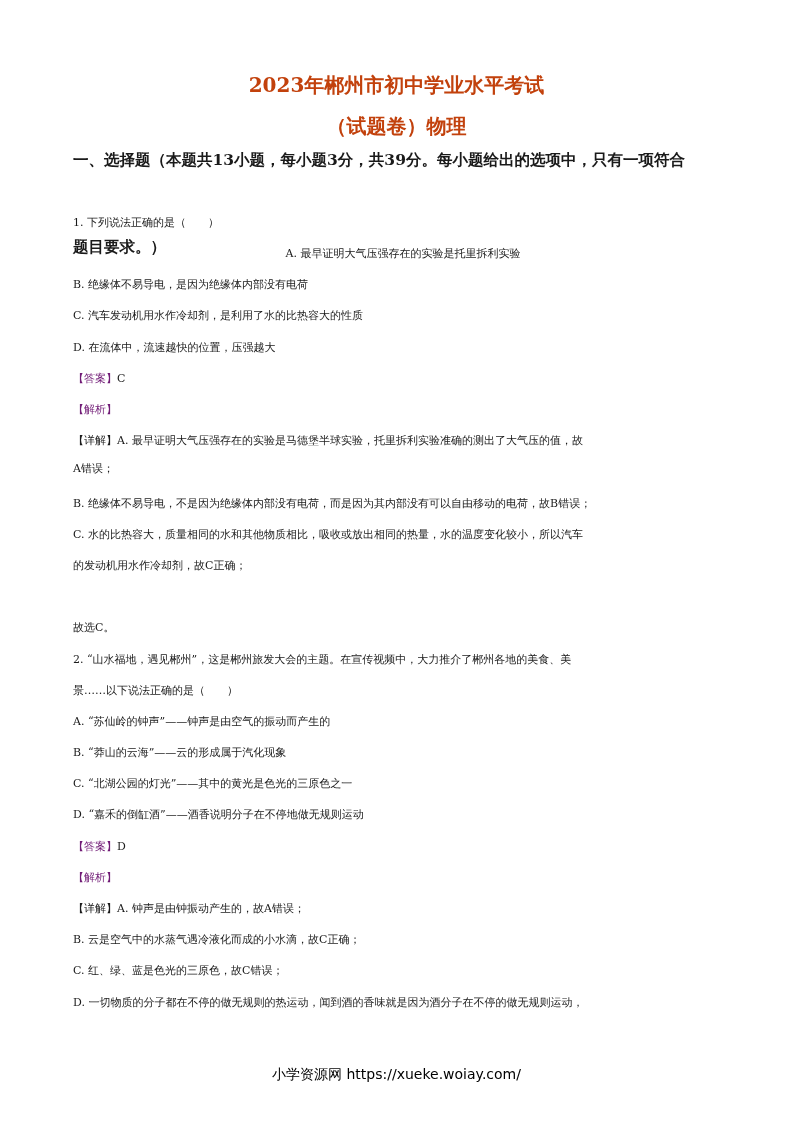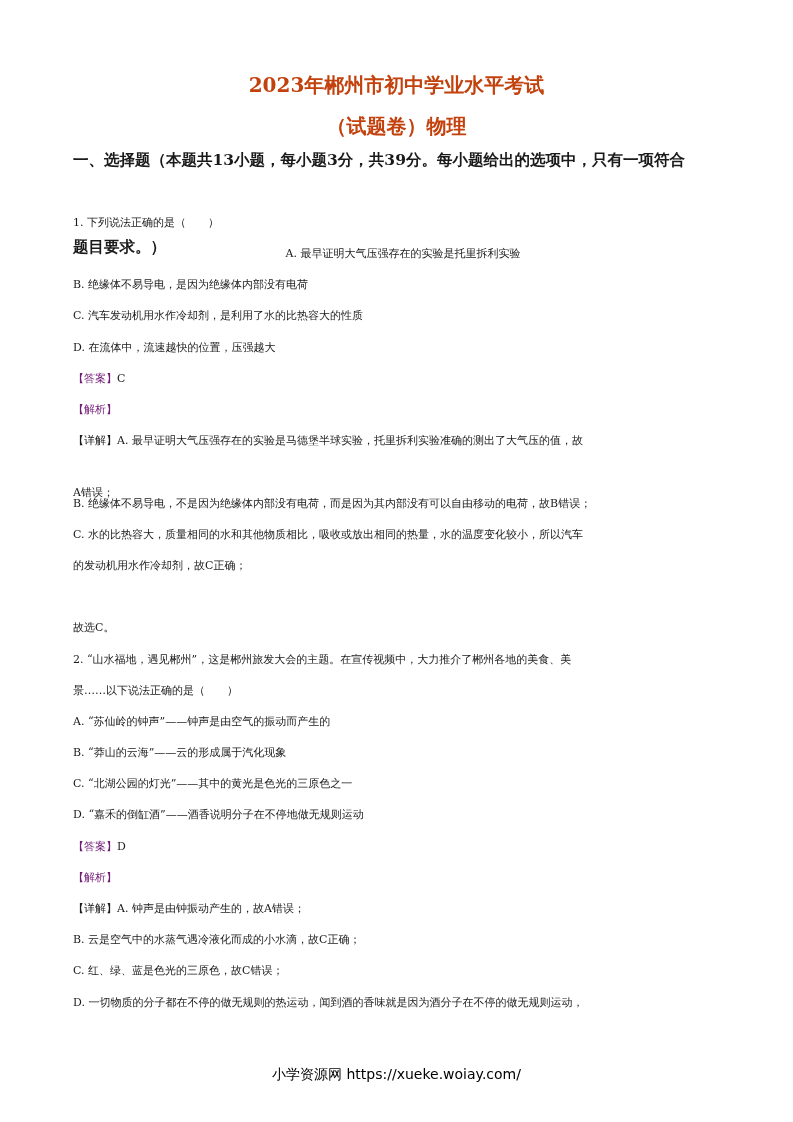--- a/index.html
+++ b/index.html
@@ -33,21 +33,21 @@
   <div class="line" style="top:339px;">D. 在流体中，流速越快的位置，压强越大</div>
   <div class="line" style="top:370px;">
     <span class="tag">【答案】</span><span>C</span>
   </div>
   <div class="line" style="top:401px;">
     <span class="tag">【解析】</span>
   </div>
   <div class="line" style="top:432px;">
     <span>【详解】</span><span>A. 最早证明大气压强存在的实验是马德堡半球实验，托里拆利实验准确的测出了大气压的值，故</span>
   </div>
-  <div class="line" style="top:484px;">A错误；</div>
+  <div class="line" style="top:460px;">A错误；</div>
   <div class="line" style="top:495px;">B. 绝缘体不易导电，不是因为绝缘体内部没有电荷，而是因为其内部没有可以自由移动的电荷，故B错误；</div>
   <div class="line" style="top:526px;">C. 水的比热容大，质量相同的水和其他物质相比，吸收或放出相同的热量，水的温度变化较小，所以汽车</div>
   <div class="line" style="top:557px;">的发动机用水作冷却剂，故C正确；</div>
   <div class="line" style="top:619px;">故选C。</div>
 
   <div class="line" style="top:651px;">2. “山水福地，遇见郴州”，这是郴州旅发大会的主题。在宣传视频中，大力推介了郴州各地的美食、美</div>
   <div class="line" style="top:682px;">景……以下说法正确的是（　　）</div>
   <div class="line" style="top:713px;">A. “苏仙岭的钟声”——钟声是由空气的振动而产生的</div>
   <div class="line" style="top:744px;">B. “莽山的云海”——云的形成属于汽化现象</div>
   <div class="line" style="top:775px;">C. “北湖公园的灯光”——其中的黄光是色光的三原色之一</div>

